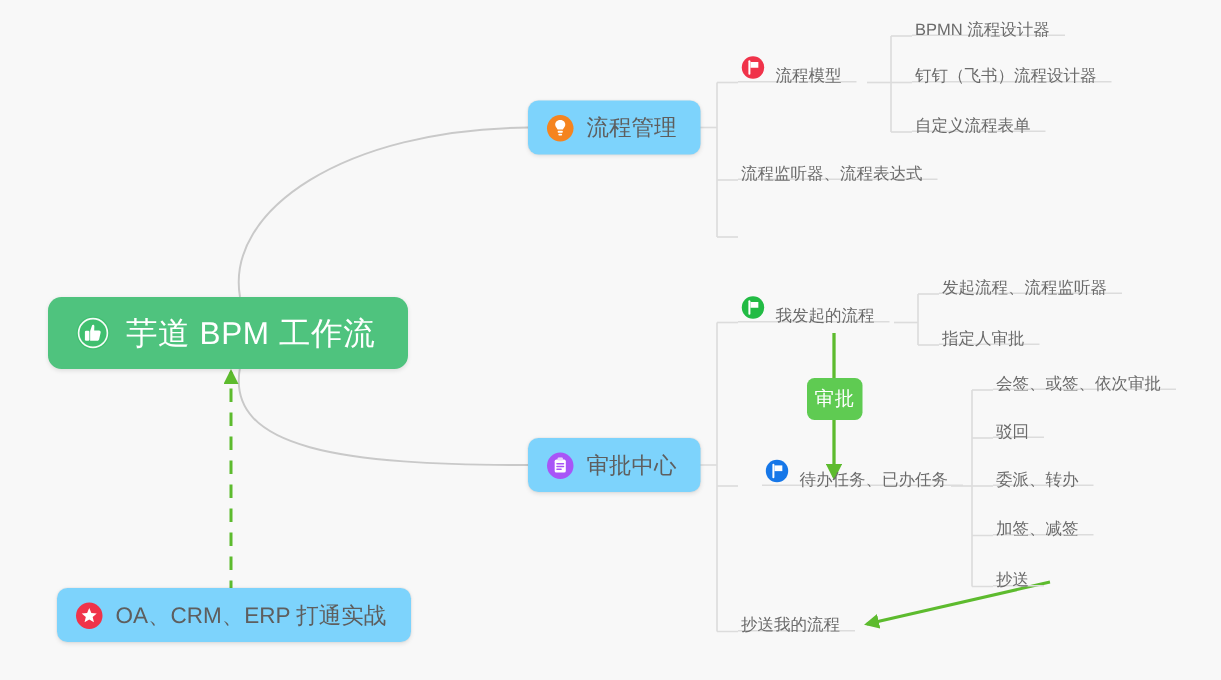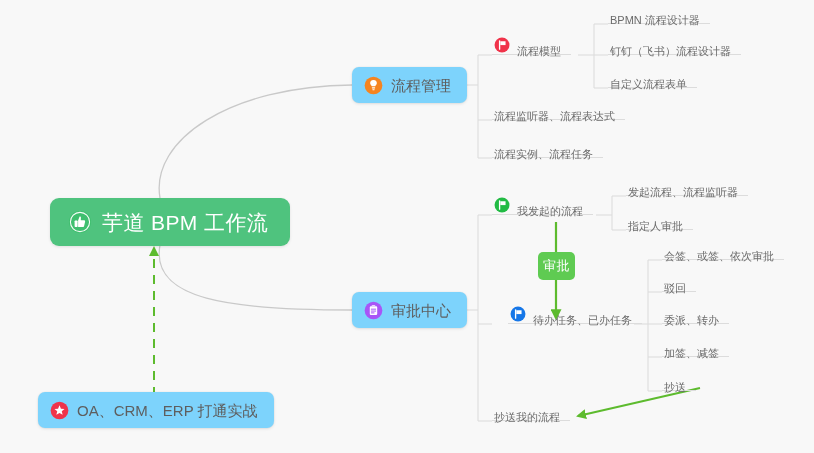--- a/index.html
+++ b/index.html
@@ -166,21 +166,21 @@
       <path d="M 648 391 L 662 391"></path>
     </g>
 
     <path d="M 556 222 L 556 318" fill="none" stroke="#5DBB2E" stroke-width="2.2" marker-end="url(#arrowGreen)"></path>
 
     <path d="M 700 388 L 578 416" fill="none" stroke="#5DBB2E" stroke-width="2" marker-end="url(#arrowGreen)"></path>
 
     <path d="M 154 396 L 154 248" fill="none" stroke="#5DBB2E" stroke-width="2" stroke-dasharray="9 7" marker-end="url(#arrowGreenDash)"></path>
   </svg>
 
-  <div class="node node-root" style="left:50px; top:198px;">
+  <div class="node node-root" style="left:32px; top:198px;">
     <span class="icon">
       <svg width="24" height="24" viewBox="0 0 24 24">
         <circle cx="12" cy="12" r="11" fill="#3FBF6F"></circle>
         <circle cx="12" cy="12" r="9.6" fill="none" stroke="#ffffff" stroke-width="1.1" opacity="0.95"></circle>
         <path d="M10.1 10.6 L11.4 6.9 C11.6 6.2 12.9 6.3 12.9 7.4 L12.8 10.3 L16 10.3
                  C16.8 10.3 17.3 11 17.1 11.7 L16.1 16.1 C16 16.7 15.5 17.1 14.9 17.1
                  L10.1 17.1 Z" fill="#ffffff"></path>
         <rect x="6.6" y="10.5" width="3" height="6.6" rx="0.8" fill="#ffffff"></rect>
       </svg>
     </span>
@@ -220,23 +220,20 @@
   </div>
 
   <div class="node node-underline" style="left:608px; top:59px;">
     <span class="label">自定义流程表单</span>
   </div>
 
   <div class="node node-underline" style="left:492px; top:91px;">
     <span class="label">流程监听器、流程表达式</span>
   </div>
 
-  <div class="node node-underline" style="left:492px; top:129px;">
-    <span class="label">流程实例、流程任务</span>
-  </div>
 
   <div class="node node-card" style="left:352px; top:292px;">
     <span class="icon">
       <svg width="19" height="19" viewBox="0 0 20 20">
         <circle cx="10" cy="10" r="9.3" fill="#A855F7"></circle>
         <rect x="6.1" y="5.6" width="7.8" height="9.2" rx="1.2" fill="#ffffff"></rect>
         <rect x="8.1" y="4.2" width="3.8" height="2.2" rx="0.9" fill="#ffffff"></rect>
         <rect x="8.1" y="4.2" width="3.8" height="2.2" rx="0.9" fill="#A855F7" opacity="0.25"></rect>
         <path d="M7.7 8.6 L12.3 8.6 M7.7 10.6 L12.3 10.6 M7.7 12.5 L10.6 12.5" stroke="#A855F7" stroke-width="1.05" stroke-linecap="round"></path>
       </svg>

